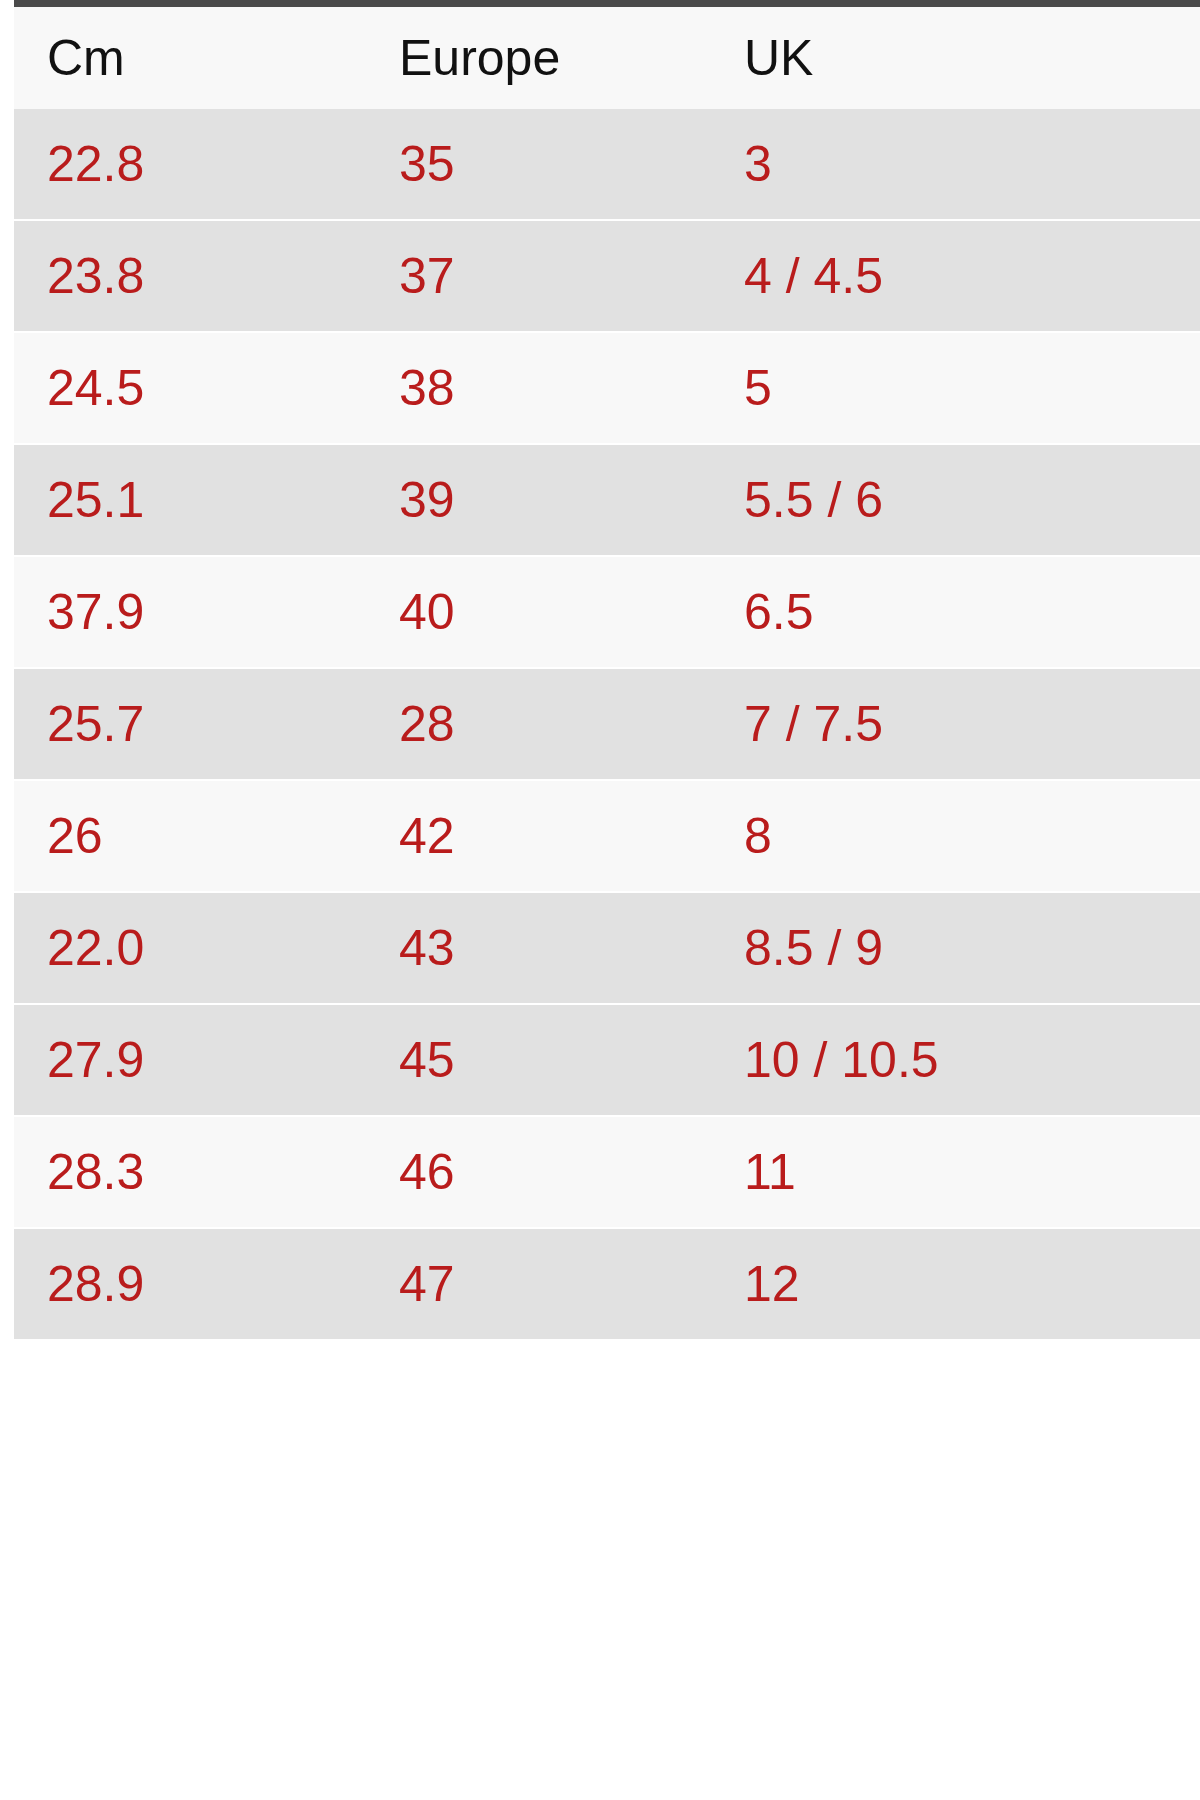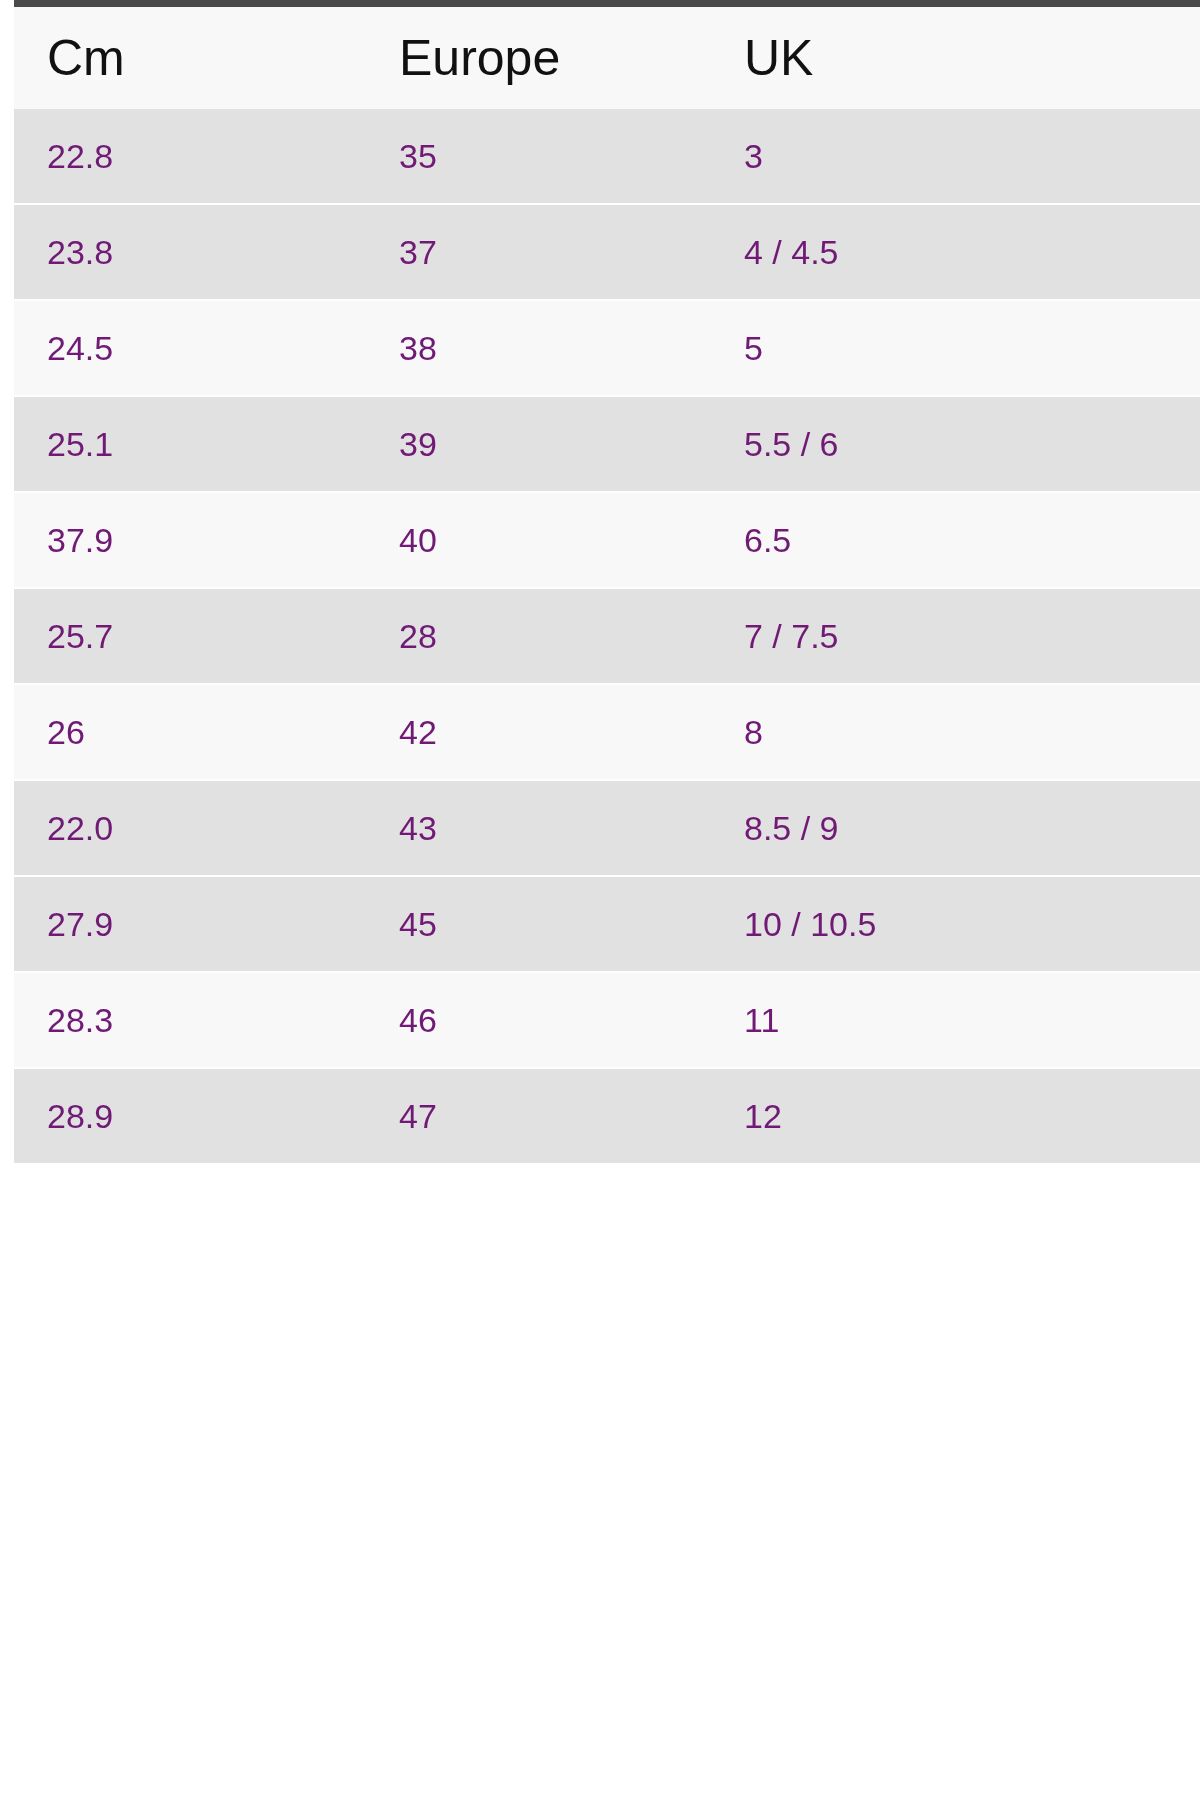--- a/index.html
+++ b/index.html
@@ -53,23 +53,23 @@
     color: #111111;
     background: #f8f8f8;
     padding: 26px 0 26px 33px;
     border: 0;
     letter-spacing: 0px;
   }
 
   .size-table tbody td {
     text-align: left;
     font-weight: 400;
-    font-size: 34px;
+    font-size: 50px;
     line-height: 1;
-    color: #701a75;
+    color: #b91c1c;
     padding: 30px 0 30px 33px;
     border: 0;
     white-space: nowrap;
   }
 
   
   .size-table tbody tr.stripe-a td {
     background: #e1e1e1;
   }
   .size-table tbody tr.stripe-b td {

